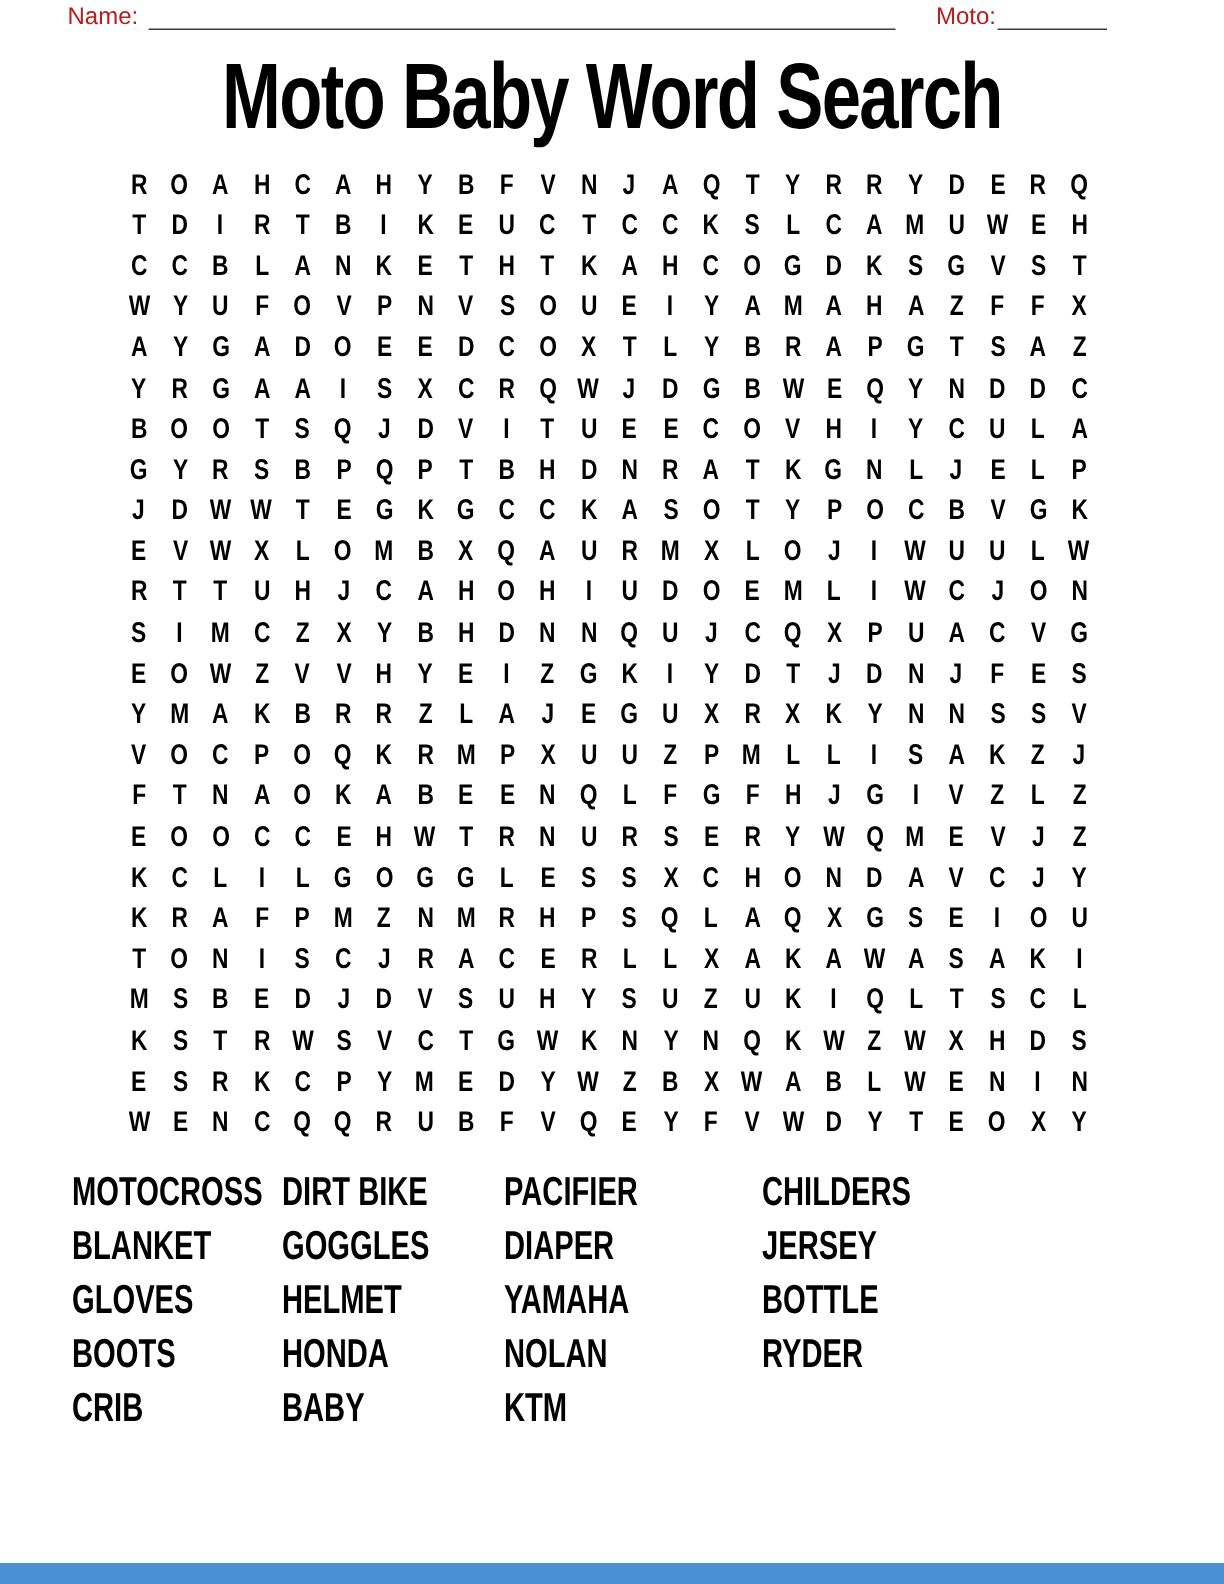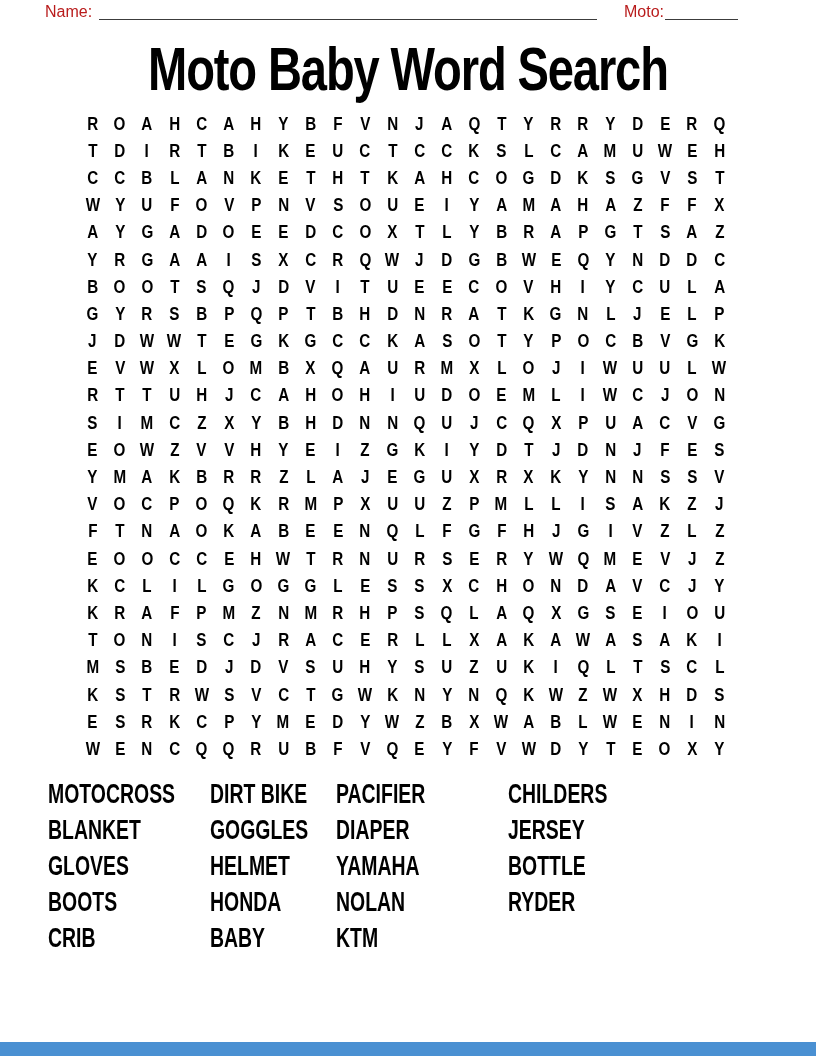--- a/index.html
+++ b/index.html
@@ -12,35 +12,35 @@
     overflow:hidden;
   }
   .hdr-label { position:absolute; top:3px; font-size:16px; color:#b91c1c; }
   .hline { position:absolute; top:19px; border-bottom:1.5px solid #3c3c3c; }
   #name-label { left:45px; }
   #name-line { left:99px; width:498px; }
   #date-label { left:624px; }
   #date-line { left:665px; width:73px; }
 
   .title-wrap { position:absolute; top:33px; left:0; width:816px; height:62px;
-    display:flex; justify-content:center; }
+    display:flex; align-items:center; justify-content:center; }
   .title-text { display:inline-block; font-weight:bold; font-size:62px;
     letter-spacing:-1.5px; white-space:nowrap;
     transform:scaleX(0.76); transform-origin:center center; }
 
   .grid { position:absolute; left:79px; top:110px; }
   .grid-row { display:grid; grid-template-columns:repeat(24, 27.26px); height:27.2px; }
   .cell { display:flex; align-items:center; justify-content:center;
     font-weight:bold; font-size:19px; }
   .cell span { display:inline-block; transform:scaleX(0.8); transform-origin:center; }
 
   .words { position:absolute; top:777px; left:0; width:752px; height:200px; }
   .word-col { position:absolute; top:0; }
   .word-col:nth-child(1){ left:48px; }
-  .word-col:nth-child(2){ left:210px; }
+  .word-col:nth-child(2){ left:188px; }
   .word-col:nth-child(3){ left:336px; }
   .word-col:nth-child(4){ left:508px;text-align:right; }
   .word-col:nth-child(5){ left:624px; }
   .word { height:35.8px; display:flex; align-items:center; }
   .word span { display:inline-block; font-weight:bold; font-size:27px;
     white-space:nowrap; transform:scaleX(0.72); transform-origin:left center; }
 
   .footer-bar { position:absolute; left:0; right:0; bottom:0; height:14px; background:#4a90d2; }
 </style>
 </head>

